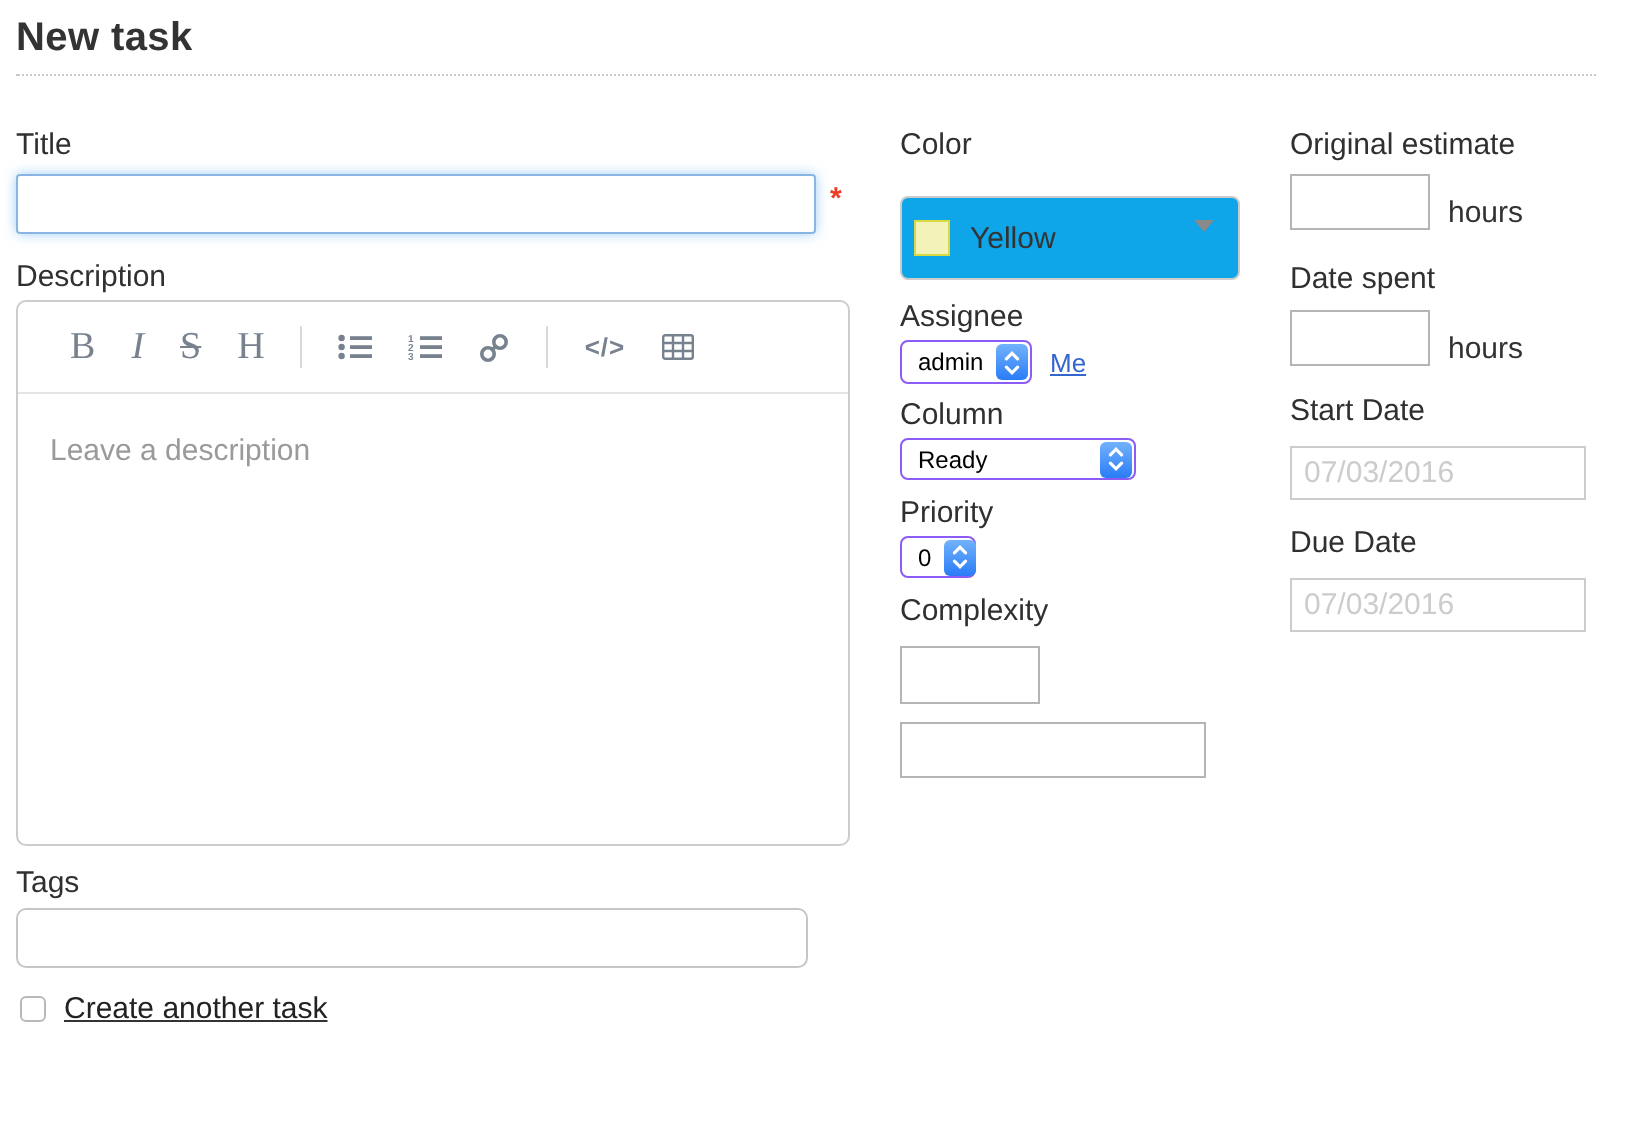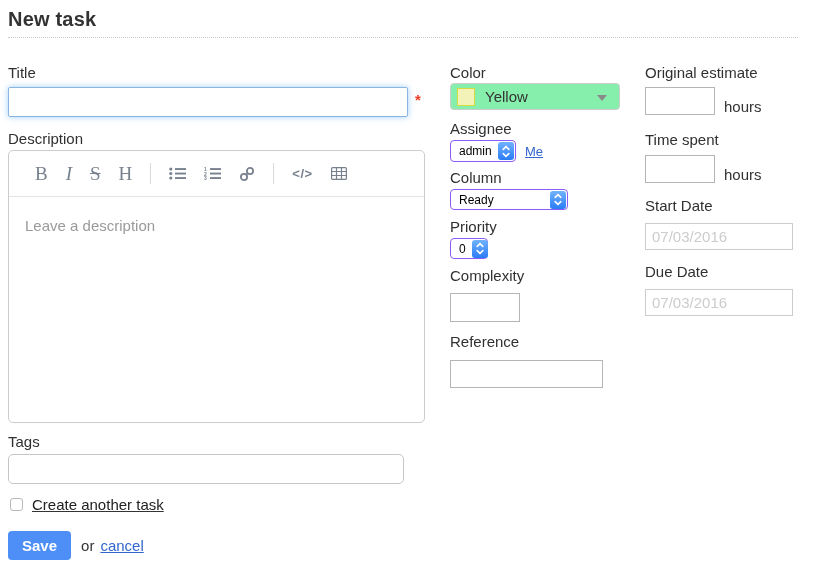--- a/index.html
+++ b/index.html
@@ -65,22 +65,22 @@
   .btn-save {
     background:#4d8ef7; color:#fff; font-weight:bold; font-size:15px; font-family:inherit;
     border:none; border-radius:4px; padding:6px 14px; cursor:pointer;
   }
   .or-text { font-size:15px; color:#333; margin:0 6px 0 10px; }
   .link { color:#3366cc; text-decoration:underline; font-size:15px; cursor:pointer; }
 
   
   .lbl-color { margin-top:8px; }
   .color-dropdown {
-    margin-top:1px; width:170px; height:27px; border:1px solid #ccc; border-radius:4px;
-    display:flex; align-items:center; background:#86efac; cursor:pointer; position:relative;
+    margin-top:16px; width:170px; height:42px; border:1px solid #ccc; border-radius:4px;
+    display:flex; align-items:center; background:#0ea5e9; cursor:pointer; position:relative;
   }
   .color-swatch { width:18px; height:18px; margin-left:6px; background:#f3f2b8; border:1px solid #d9d943; }
   .color-name { font-size:15px; color:#333; margin-left:10px; }
   .dd-caret {
     position:absolute; right:12px; top:11px; width:0; height:0;
     border-left:5px solid transparent; border-right:5px solid transparent; border-top:6px solid #8a8a8a;
   }
 
   .lbl-assignee { margin-top:10px; }
   .assignee-row { margin-top:2px; display:flex; align-items:center; gap:9px; }
@@ -209,25 +209,20 @@
     </div>
 
     <div class="field-label lbl-tags">Tags</div>
     <input class="input-tags" type="text" value="" style="">
 
     <div class="check-row">
       <input type="checkbox" class="checkbox" style="">
       <span class="check-label">Create another task</span>
     </div>
 
-    <div class="action-row">
-      <button class="btn-save">Save</button>
-      <span class="or-text">or</span>
-      <a class="link">cancel</a>
-    </div>
   </div>
 
   <div class="col col-mid">
     <div class="field-label lbl-color">Color</div>
     <div class="color-dropdown">
       <span class="color-swatch"></span>
       <span class="color-name">Yellow</span>
       <span class="dd-caret"></span>
     </div>
 
@@ -267,32 +262,31 @@
             <path d="M1.2 4.4 L4 1.6 L6.8 4.4"></path>
               <path d="M1.2 8.6 L4 11.4 L6.8 8.6"></path>
           </svg>
         </span>
       </div>
     </div>
 
     <div class="field-label lbl-complexity">Complexity</div>
     <input class="plain-input input-complexity" type="text" value="" style="">
 
-    <div class="field-label lbl-reference">Reference</div>
     <input class="plain-input input-reference" type="text" value="" style="">
   </div>
 
   <div class="col col-right">
     <div class="field-label lbl-oe">Original estimate</div>
     <div class="hours-row">
       <input class="plain-input input-hours" type="text" value="" style="">
       <span class="hours-suffix">hours</span>
     </div>
 
-    <div class="field-label lbl-ts">Time spent</div>
+    <div class="field-label lbl-ts">Date spent</div>
     <div class="hours-row hours-row-2">
       <input class="plain-input input-hours" type="text" value="" style="">
       <span class="hours-suffix">hours</span>
     </div>
 
     <div class="field-label lbl-sd">Start Date</div>
     <input class="input-date" type="text" placeholder="07/03/2016" style="">
 
     <div class="field-label lbl-dd">Due Date</div>
     <input class="input-date" type="text" placeholder="07/03/2016" style="">

